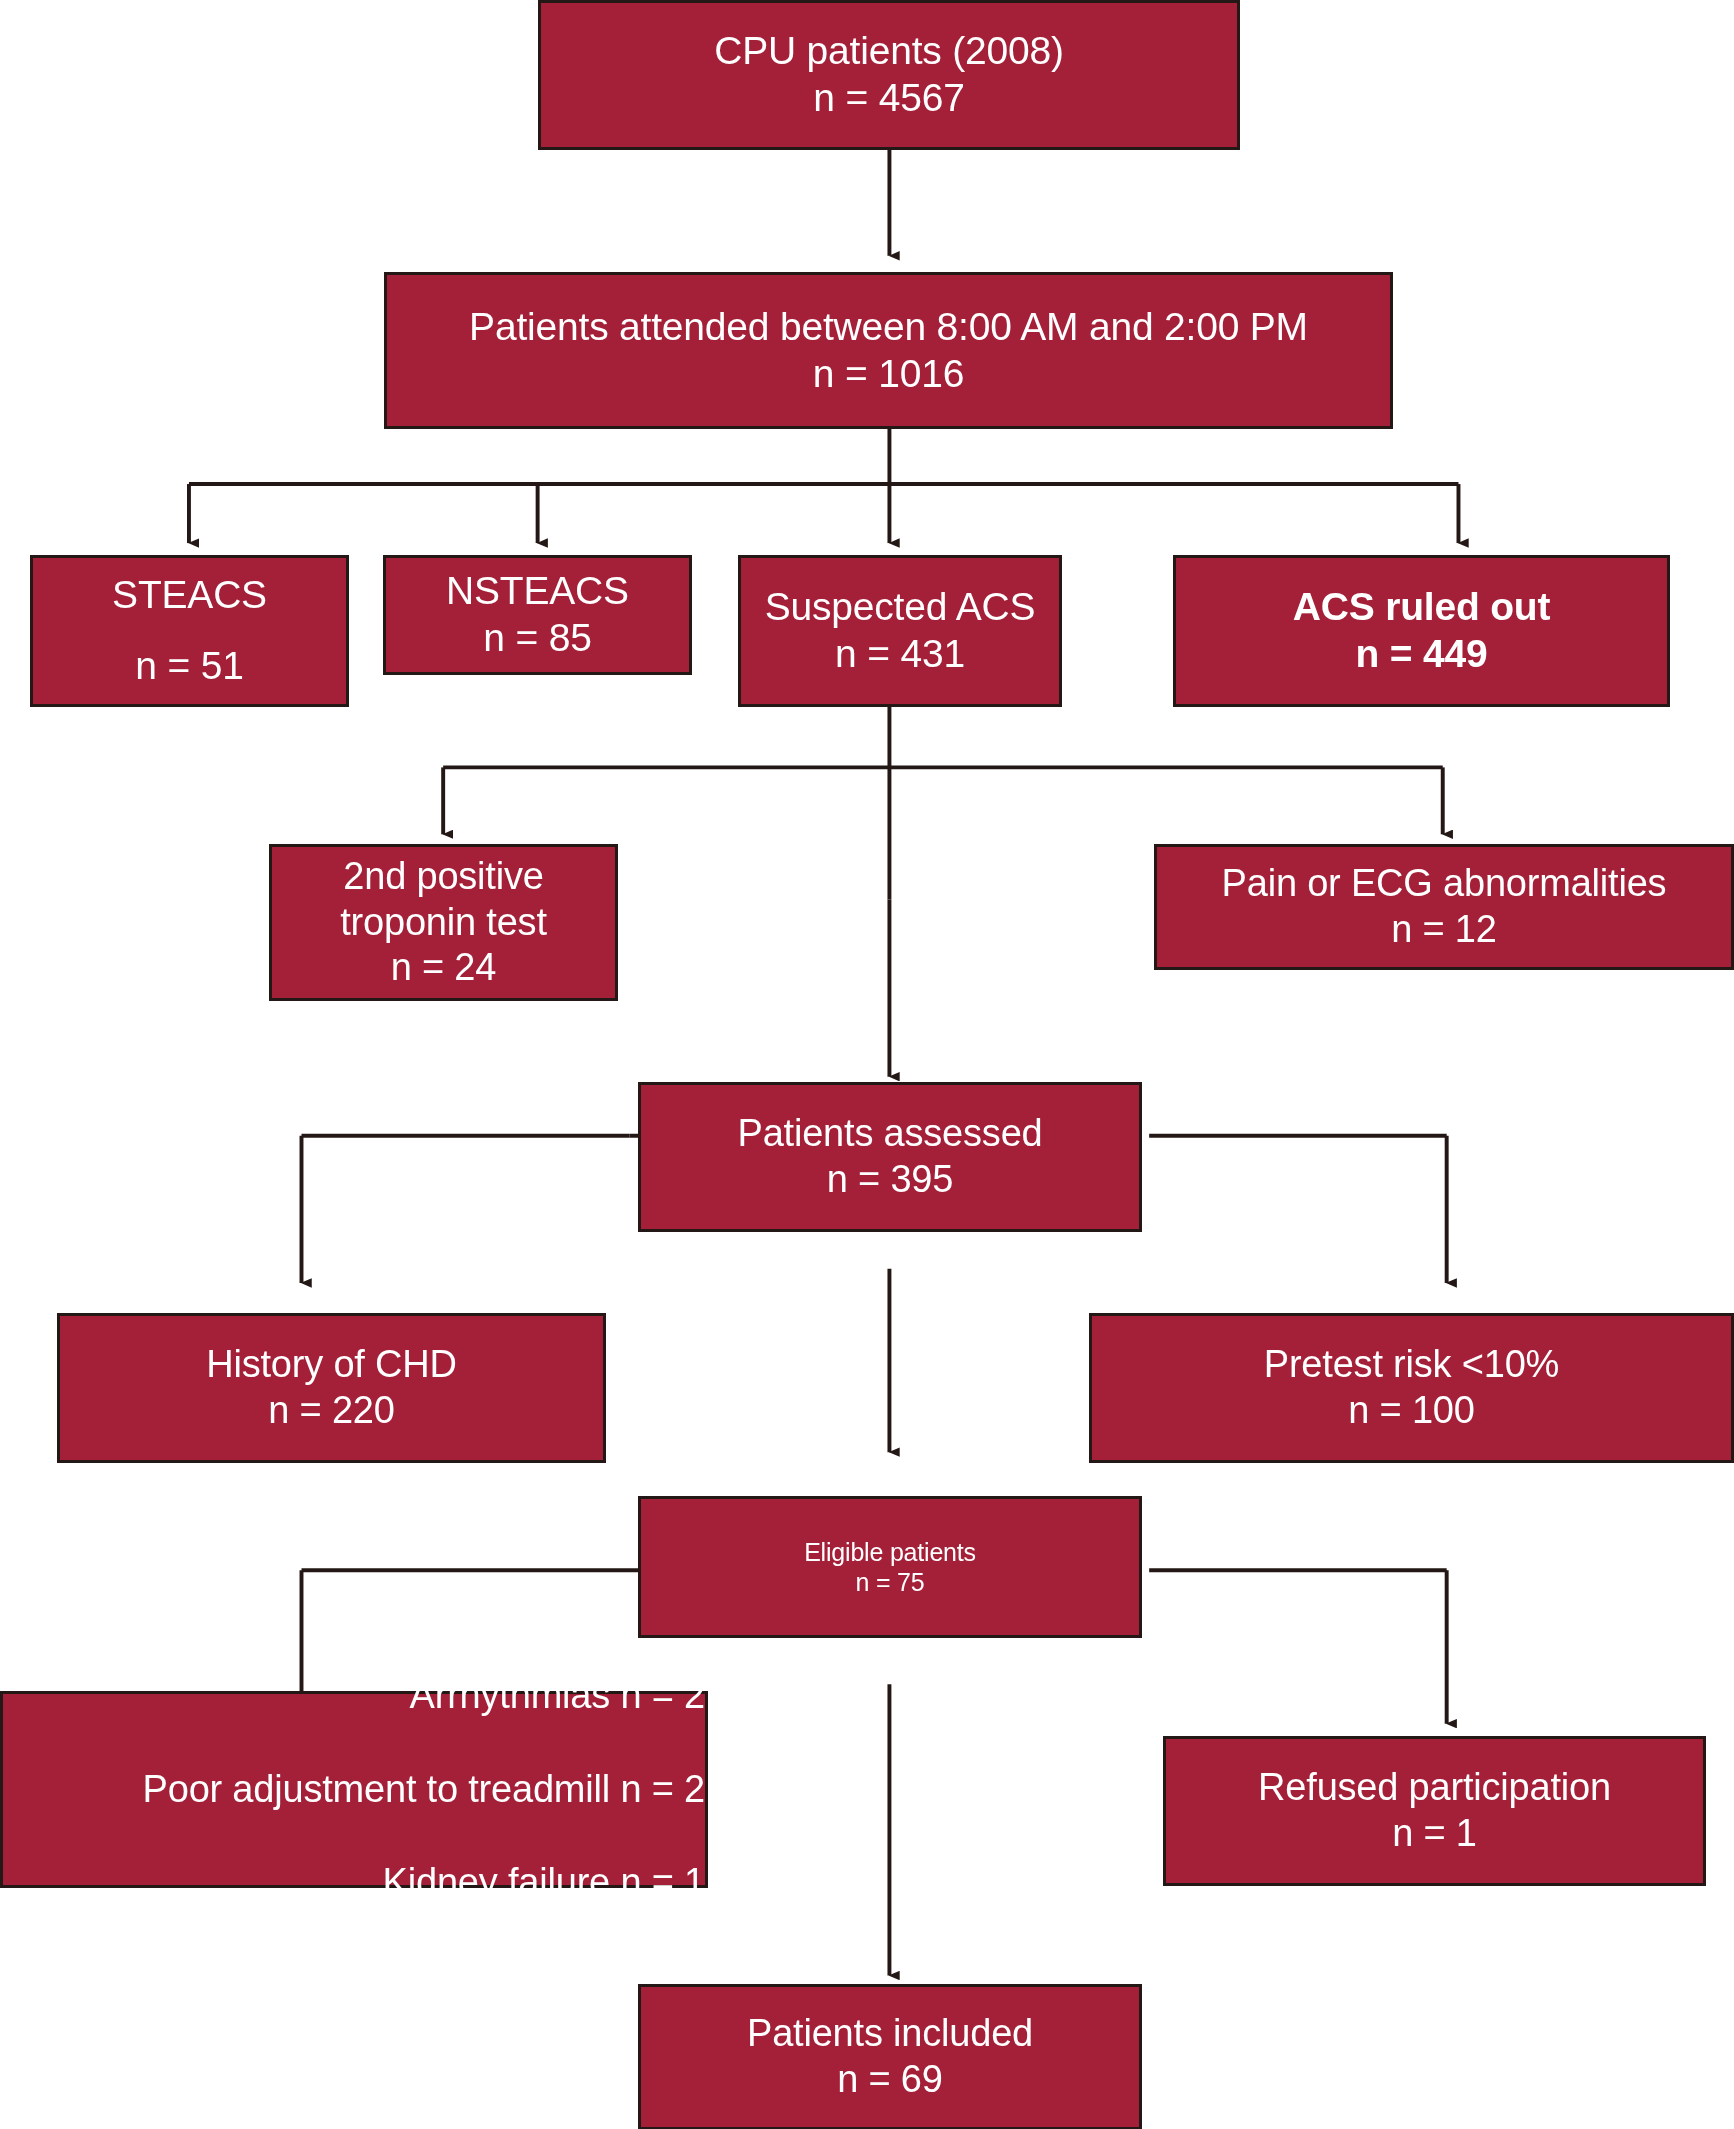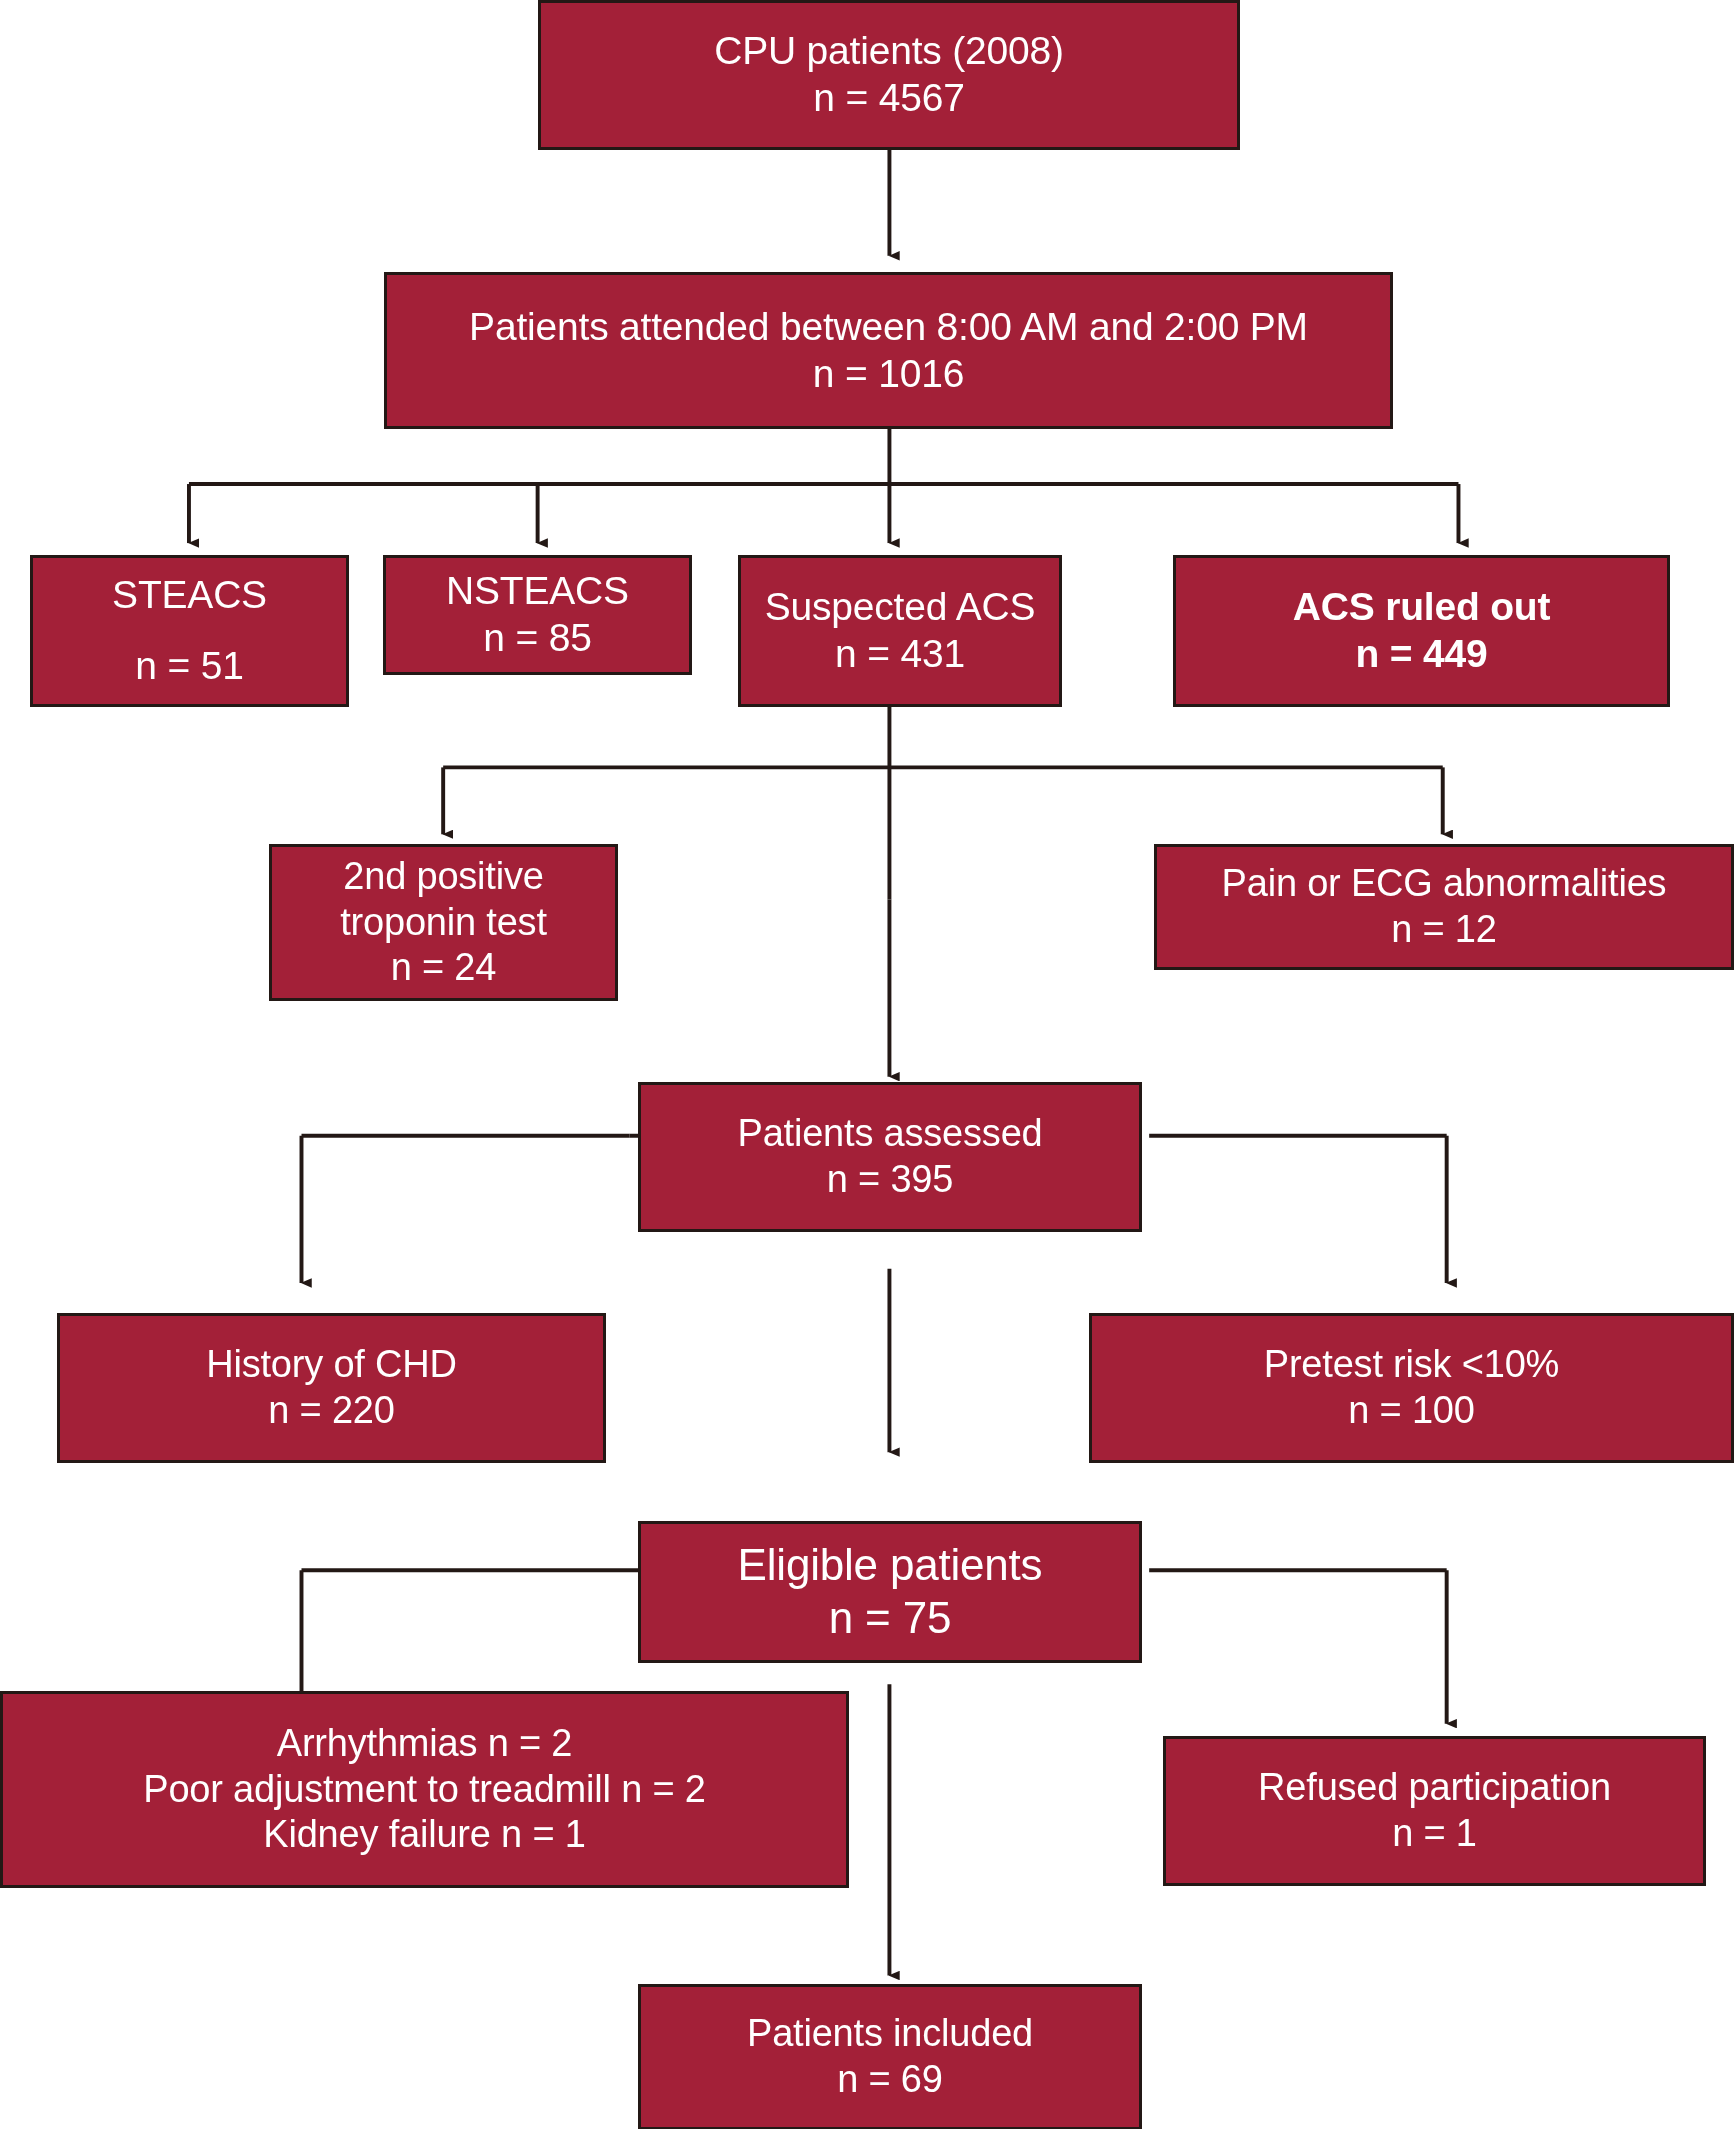--- a/index.html
+++ b/index.html
@@ -137,26 +137,26 @@
   <div class="node" style="left:57px; top:1313px; width:549px; height:150px; font-size:38px;text-align:right;">
     <span class="ln">History of CHD</span>
     <span class="ln">n = 220</span>
   </div>
 
   <div class="node" style="left:1089px; top:1313px; width:645px; height:150px; font-size:38px;">
     <span class="ln">Pretest risk &lt;10%</span>
     <span class="ln">n = 100</span>
   </div>
 
-  <div class="node" style="left:638px; top:1496px; width:504px; height:142px; font-size:44px;margin-top:25px;">
+  <div class="node" style="left:638px; top:1496px; width:504px; height:142px; font-size:25px;">
     <span class="ln">Eligible patients</span>
     <span class="ln">n = 75</span>
   </div>
 
-  <div class="node" style="left:0px; top:1691px; width:849px; height:197px; font-size:38px; align-items:center;">
+  <div class="node" style="left:0px; top:1691px; width:708px; height:197px; font-size:38px; align-items:flex-end;gap:48px;">
     <span class="ln">Arrhythmias n = 2</span>
     <span class="ln">Poor adjustment to treadmill n = 2</span>
     <span class="ln">Kidney failure n = 1</span>
   </div>
 
   <div class="node" style="left:1163px; top:1736px; width:543px; height:150px; font-size:38px;">
     <span class="ln">Refused participation</span>
     <span class="ln">n = 1</span>
   </div>
 

